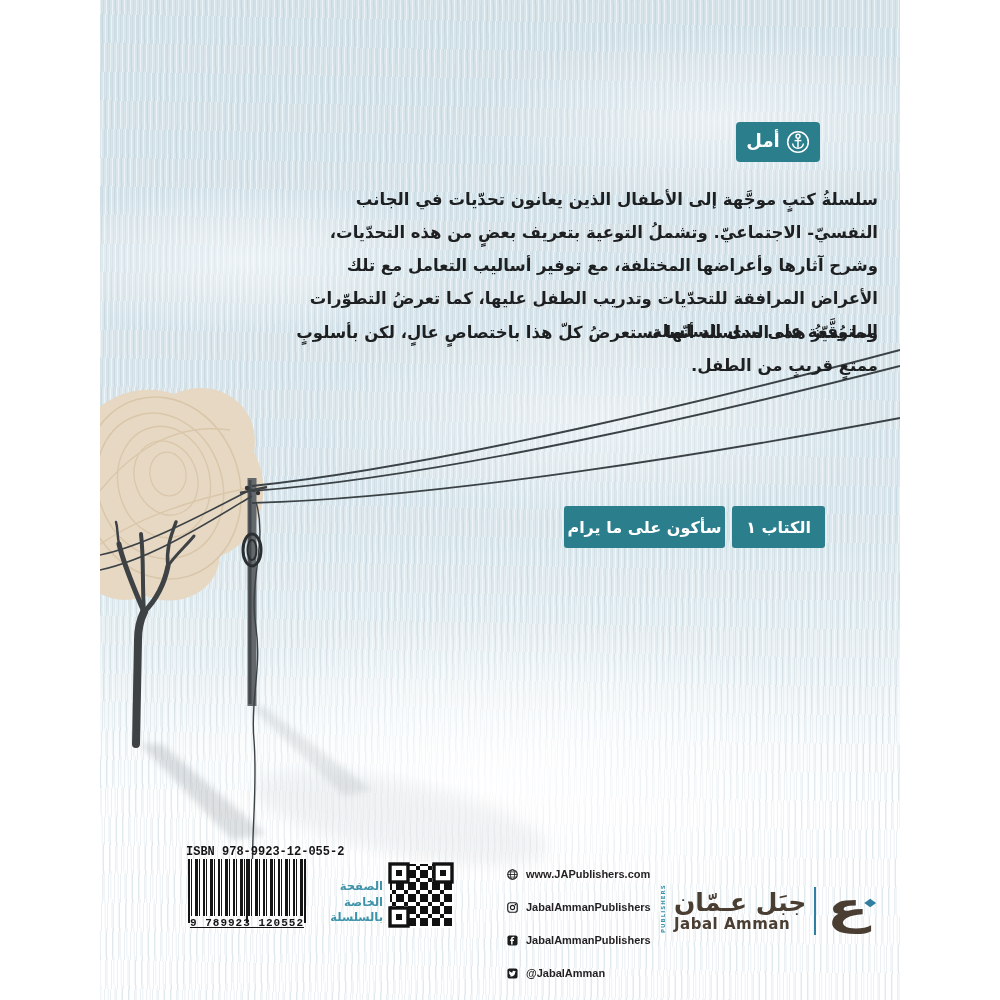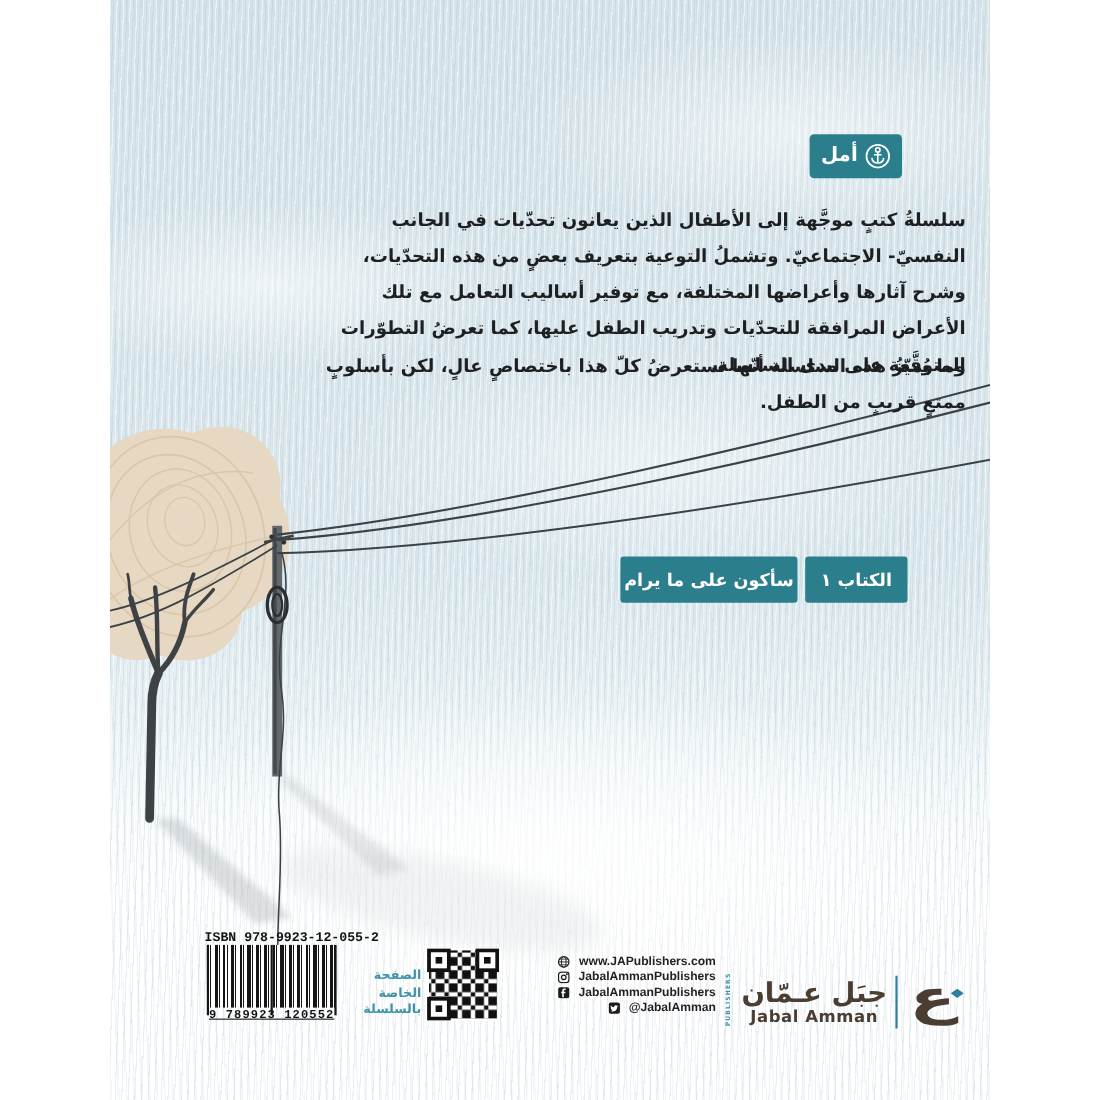--- a/index.html
+++ b/index.html
@@ -48,31 +48,31 @@
   .digits { position:absolute; left:80px; top:917px; width:134px; text-align:center;
     font-family:"Liberation Mono", monospace; font-size:11px; font-weight:bold;
     letter-spacing:1px; color:#141414; white-space:nowrap;text-decoration:underline; }
 
   
   .qr-label { position:absolute; right:517px; top:879px; width:70px; text-align:right;
     direction:rtl; color:#3f93a8; font-size:11.5px; font-weight:bold; line-height:15.5px; }
   .qr { position:absolute; left:288px; top:862px; width:66px; height:66px; }
 
   
-  .social { position:absolute; left:407px; top:869px; display:flex; flex-direction:column; gap:3px;align-items:flex-end; }
+  .social { position:absolute; left:407px; top:869px; display:flex; flex-direction:column; gap:22px; }
   .social .row { display:flex; align-items:center; gap:8px; height:11px; }
   .social .row span.txt { font-family:"Liberation Sans", sans-serif; font-size:11px;
     font-weight:bold; color:#231f20; line-height:1; white-space:nowrap; }
   .social svg { display:block; }
 
   
   .publisher { position:absolute; left:560px; top:886px; display:flex; align-items:center; gap:8px; }
   .pub-vertical { writing-mode:vertical-rl; transform:rotate(180deg); font-size:5.5px;
     letter-spacing:1px; color:#3f93a8; font-weight:bold; height:44px; text-align:center; }
-  .pub-words { display:flex; flex-direction:column; align-items:center; }
+  .pub-words { display:flex; flex-direction:column; }
   .pub-ar { direction:rtl; font-size:25px; font-weight:bold; color:#4a3e33; line-height:1.05; letter-spacing:1px; }
   .pub-en { font-size:15px; font-weight:bold; color:#4a3e33; letter-spacing:.5px; line-height:1.1; }
   .pub-divider { width:2px; height:48px; background:#2e7fa0; }
   .pub-mark { position:relative; font-size:44px; font-weight:bold; color:#4a3e33;
     transform:scaleX(1.4); transform-origin:left center; line-height:1; padding:0 6px 6px 2px; }
   .pub-mark .dot { position:absolute; right:2px; top:14px; width:6px; height:6px;
     background:#2e7fa0; transform:rotate(45deg); }
 </style>
 </head>
 <body>

